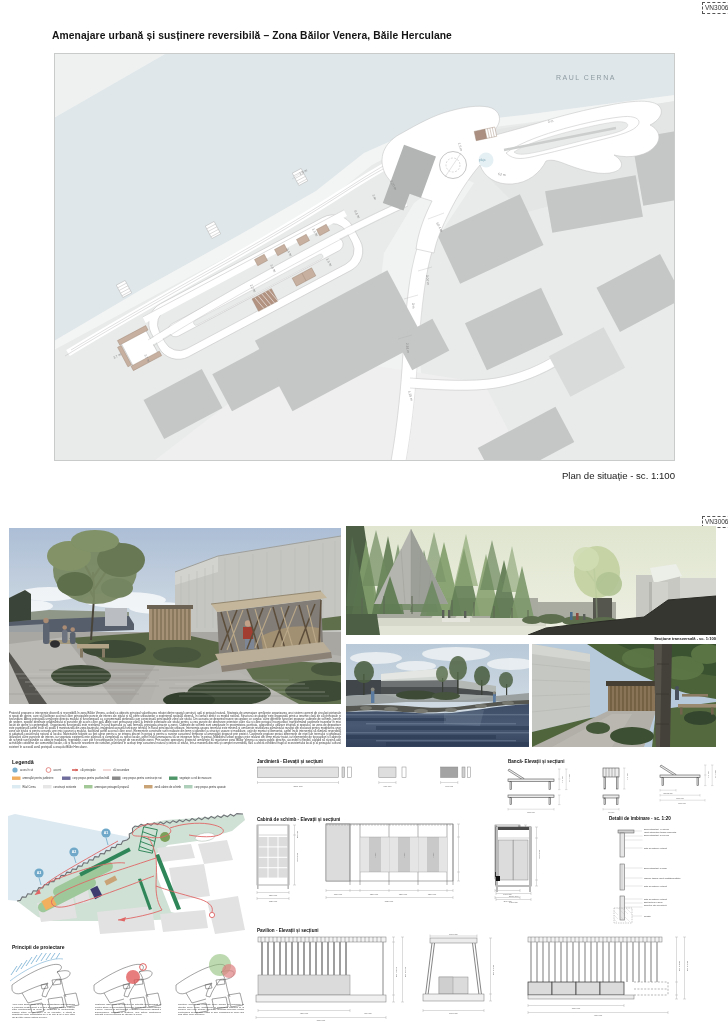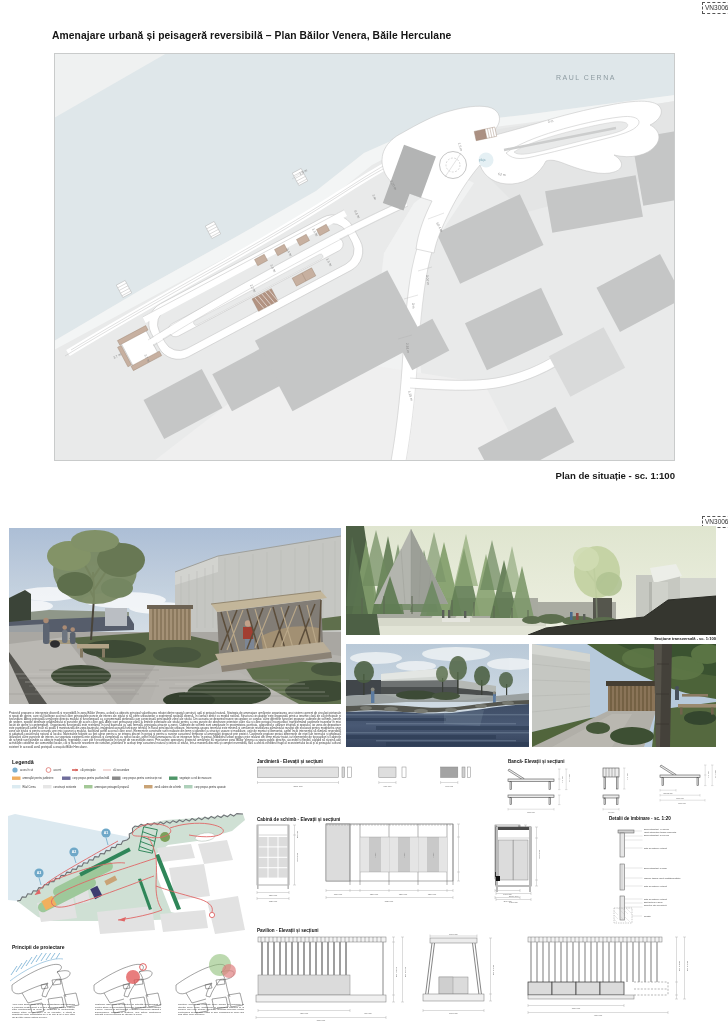--- a/index.html
+++ b/index.html
@@ -1,27 +1,27 @@
 <!DOCTYPE html>
 <html><head><meta charset="utf-8">
 <style>
 html,body{margin:0;padding:0}
 .page{position:relative;width:728px;height:1030px;background:#fff;font-family:"Liberation Sans",sans-serif;overflow:hidden}
 .abs{position:absolute}
 .tag{position:absolute;border:1px dashed #555;color:#333;background:#fff}
 .h1{position:absolute;font-weight:bold;color:#141414;font-size:10.3px;letter-spacing:.1px}
-.cap{position:absolute;font-weight:bold;color:#1a1a1a;font-size:9.6px}
+.cap{position:absolute;font-weight:normal;color:#1a1a1a;font-size:9.6px}
 .sec{position:absolute;font-weight:bold;color:#111}
 .tiny{color:#3a3a3a;text-align:justify}
 </style></head>
 <body>
 <div class="page">
 
   <div class="tag" style="left:702px;top:2px;width:30px;height:10px;font-size:6.5px;line-height:10px;padding-left:2px">VN3006</div>
-  <div class="h1" style="left:52px;top:30px">Amenajare urbană și peisageră reversibilă – Plan Băilor Venera, Băile Herculane</div>
+  <div class="h1" style="left:52px;top:30px">Amenajare urbană și susținere reversibilă – Zona Băilor Venera, Băile Herculane</div>
 
   <div class="abs" style="left:54px;top:53px;width:621px;height:408px">
     <svg width="621" height="408" viewBox="0 0 621 408" style="display:block">
       <rect x="0" y="0" width="621" height="408" fill="#e9eaea"></rect>
 
       <polygon points="0,0 621,0 621,42 560,50 470,62 400,70 355,80 310,100 262,138 180,185 90,235 0,288" fill="#dfe7ea"></polygon>
       <polygon points="0,0 113,0 0,65" fill="#eff1f1"></polygon>
 
       <polygon points="0,288 90,235 180,185 262,138 310,100 355,80 400,70 470,62 560,50 621,42 621,48 562,57 472,70 402,79 360,90 318,112 270,150 188,196 96,245 0,297" fill="#f3f5f5"></polygon>
       <text x="502" y="27" font-size="7" fill="#8d9ba1" letter-spacing="1.5">RAUL CERNA</text>

